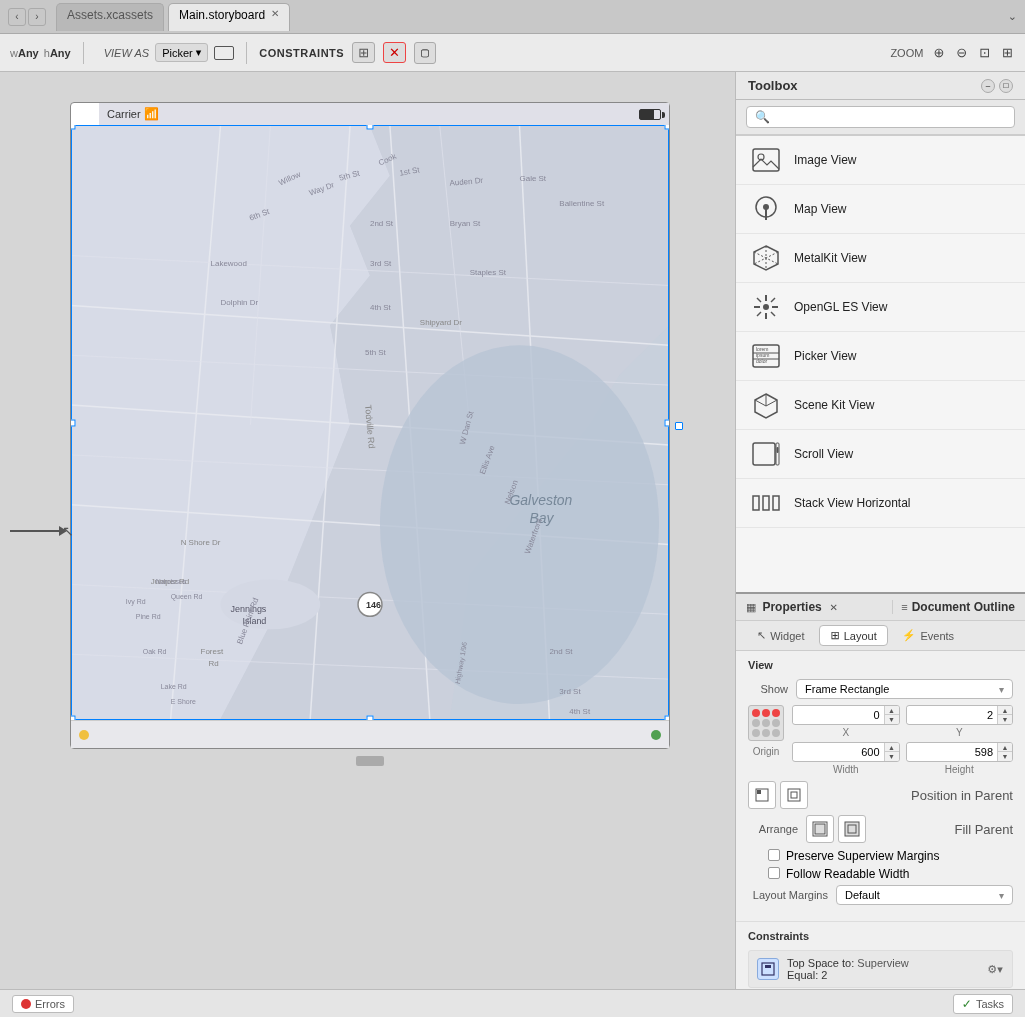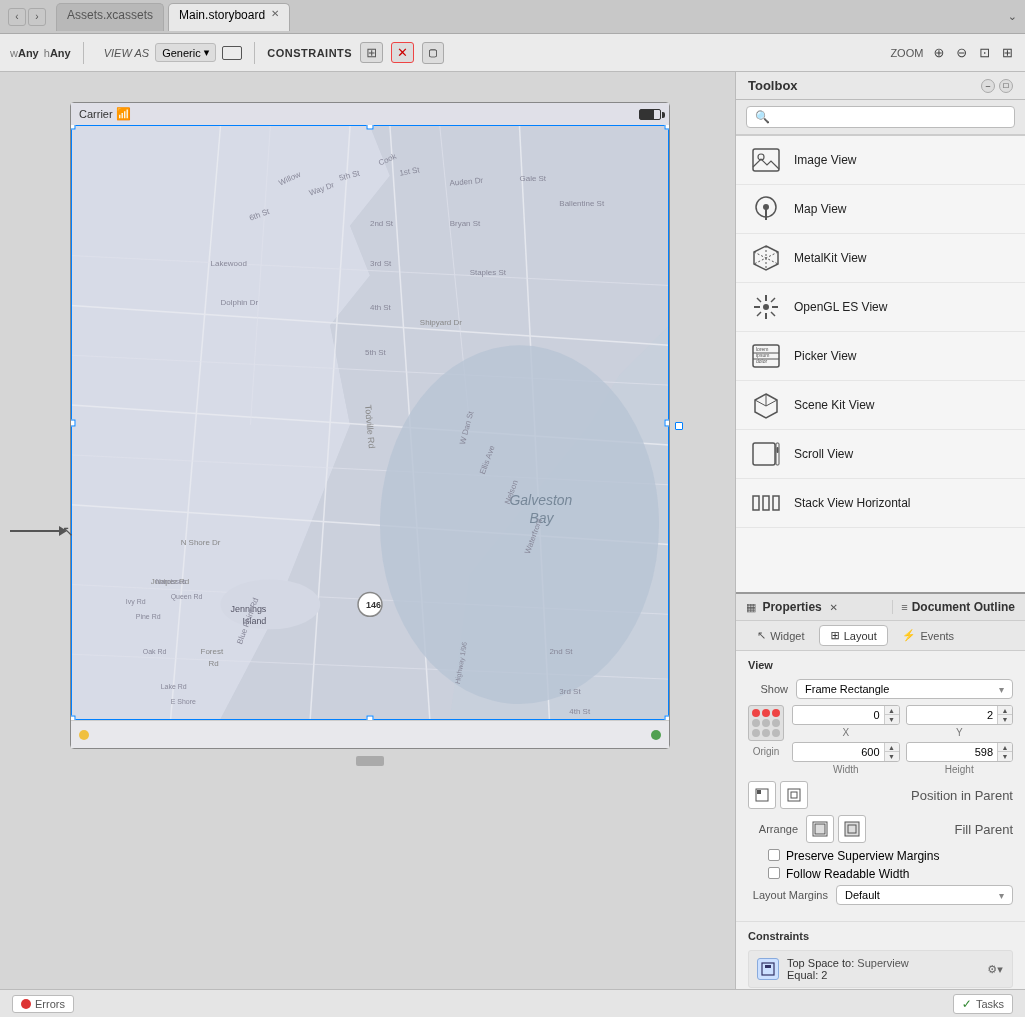--- a/index.html
+++ b/index.html
@@ -73,20 +73,21 @@
     }
     .iphone-status-bar {
       display: flex;
       align-items: center;
       justify-content: space-between;
       padding: 2px 8px;
       background: #e0e0e8;
       font-size: 11px;
       color: #333;
       height: 22px;
+      margin-left: 28px;
     }
     .carrier-wifi { display: flex; align-items: center; gap: 4px; }
     .battery-icon { width: 22px; height: 11px; border: 1.5px solid #333; border-radius: 2px; position: relative; margin-left: 2px; }
     .battery-icon::after { content: ''; position: absolute; right: -5px; top: 2px; width: 3px; height: 6px; background: #333; border-radius: 0 2px 2px 0; }
     .battery-fill { height: 100%; width: 70%; background: #333; }
     .map-container {
       width: 100%;
       height: 595px;
       background: #c8d0dc;
       position: relative;
@@ -480,21 +481,21 @@
   <div class="toolbar-group">
     <span class="size-class">
       <span style="font-weight:400;font-size:11px;color:#777;">w</span><span style="font-weight:700;font-size:11px;">Any</span>
       <span style="font-weight:400;font-size:11px;color:#777;margin-left:2px;">h</span><span style="font-weight:700;font-size:11px;">Any</span>
     </span>
   </div>
   <div class="toolbar-sep"></div>
   <div class="toolbar-group">
     <span class="view-as-label">VIEW AS</span>
     <div class="view-as-select">
-      <span>Generic</span>
+      <span>Picker</span>
       <span>▾</span>
     </div>
     <div class="device-icon"></div>
   </div>
   <div class="toolbar-sep"></div>
   <span class="constraints-label">CONSTRAINTS</span>
   <div class="constraints-btn" title="Add constraints" style="font-size:13px;color:#555;">⊞</div>
   <div class="constraints-btn red" style="color:#c00;font-size:13px;">✕</div>
   <div class="constraints-btn square" style="font-size:10px;">▢</div>
   <div class="spacer"></div>

